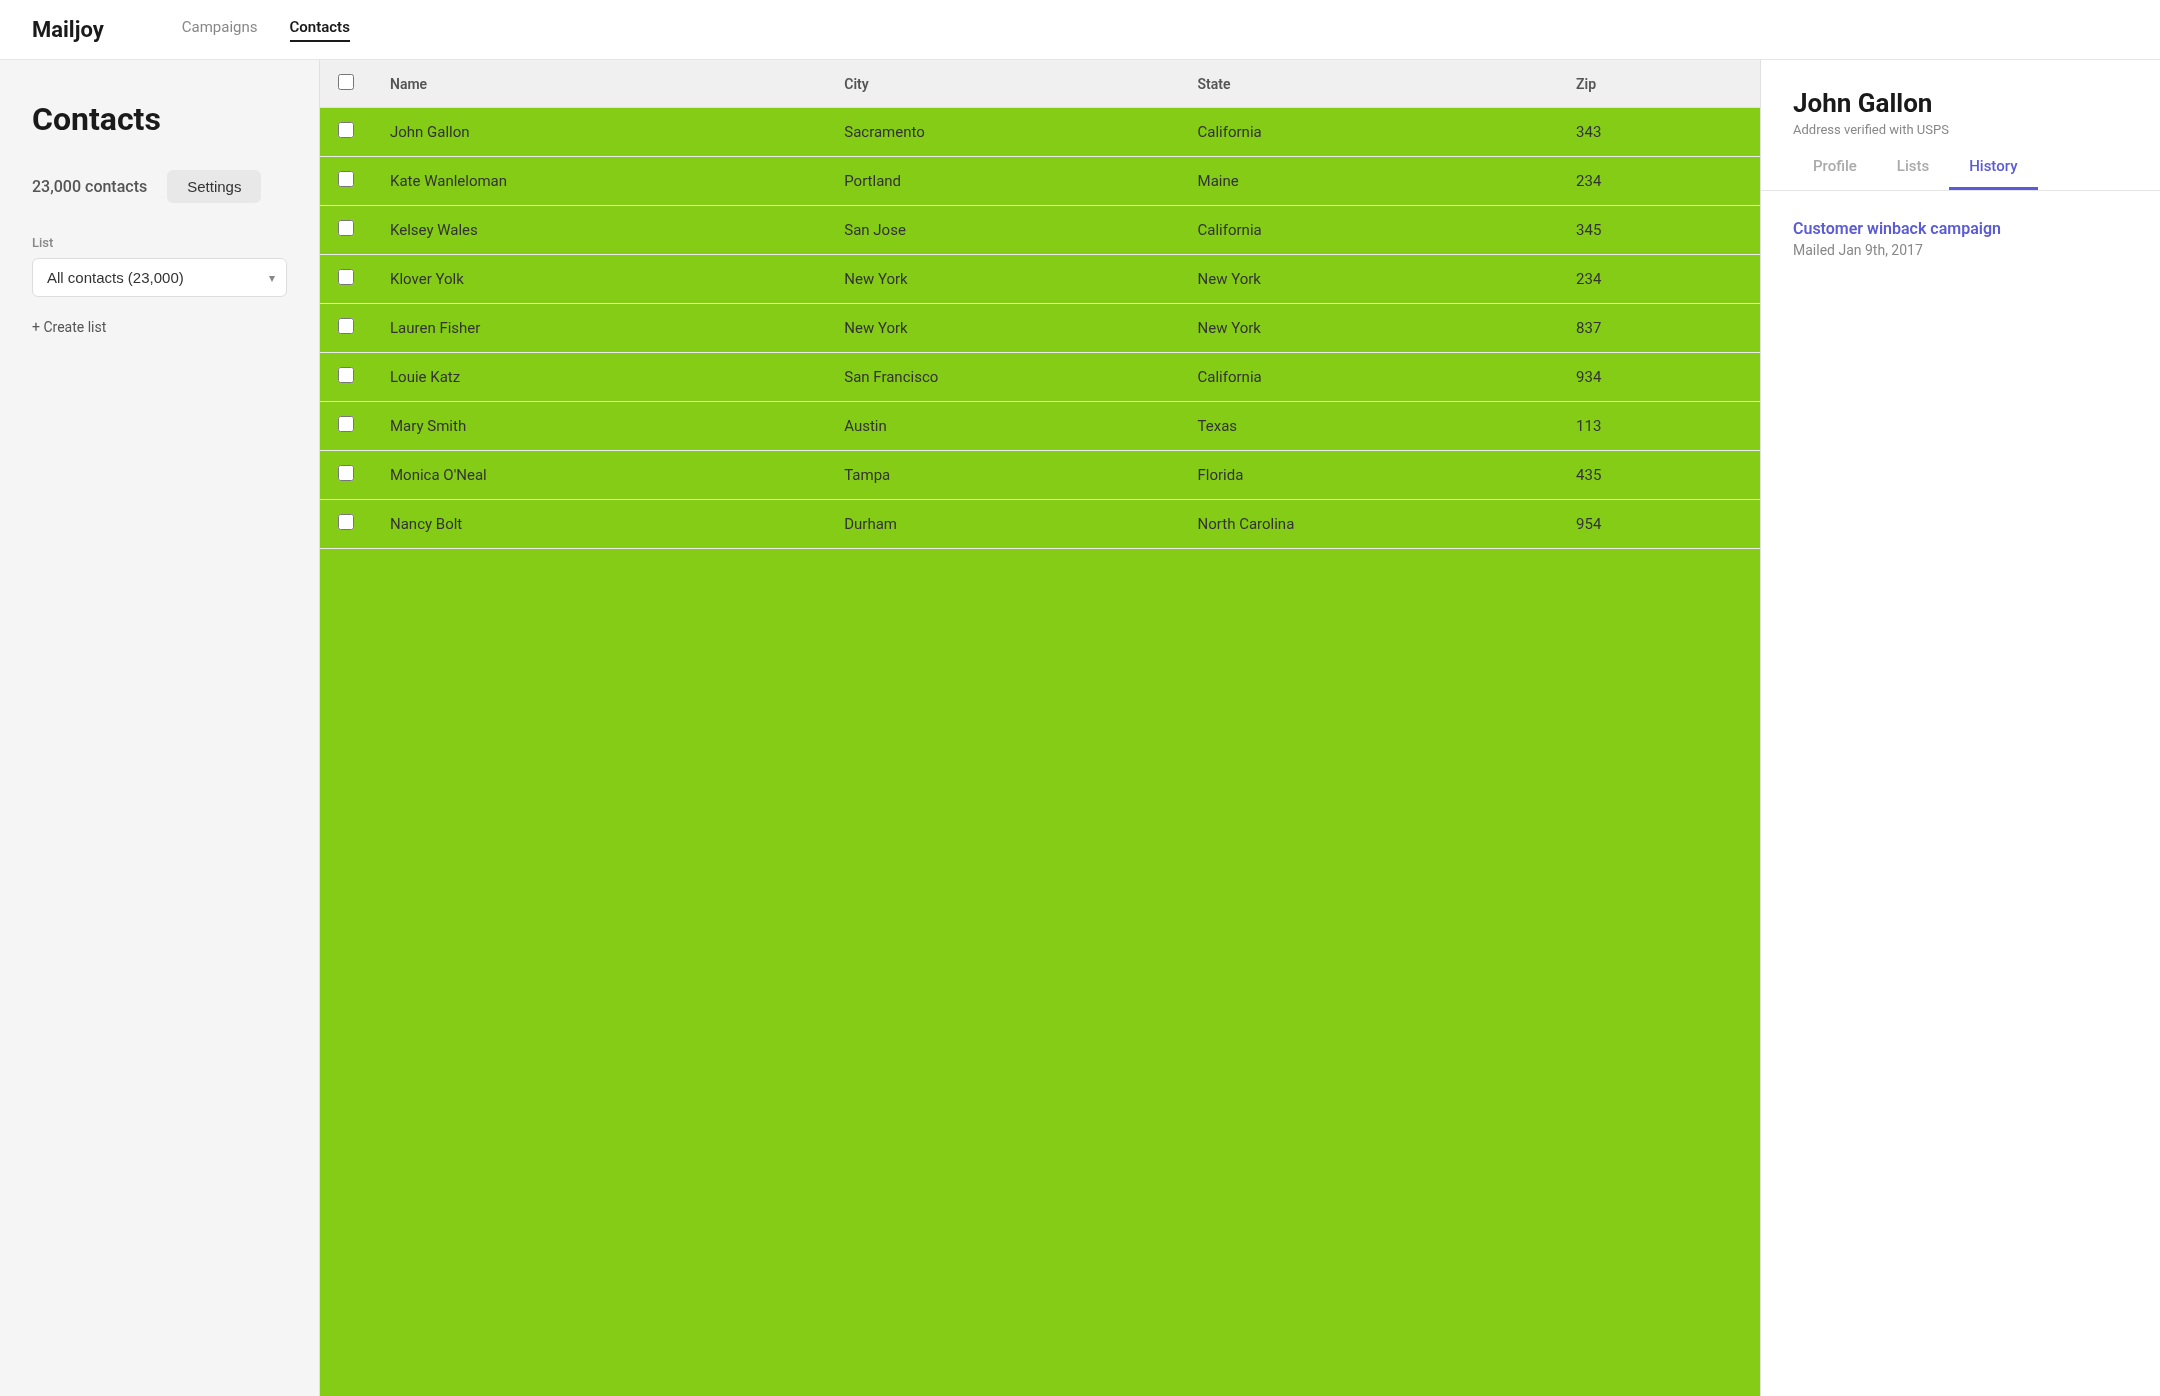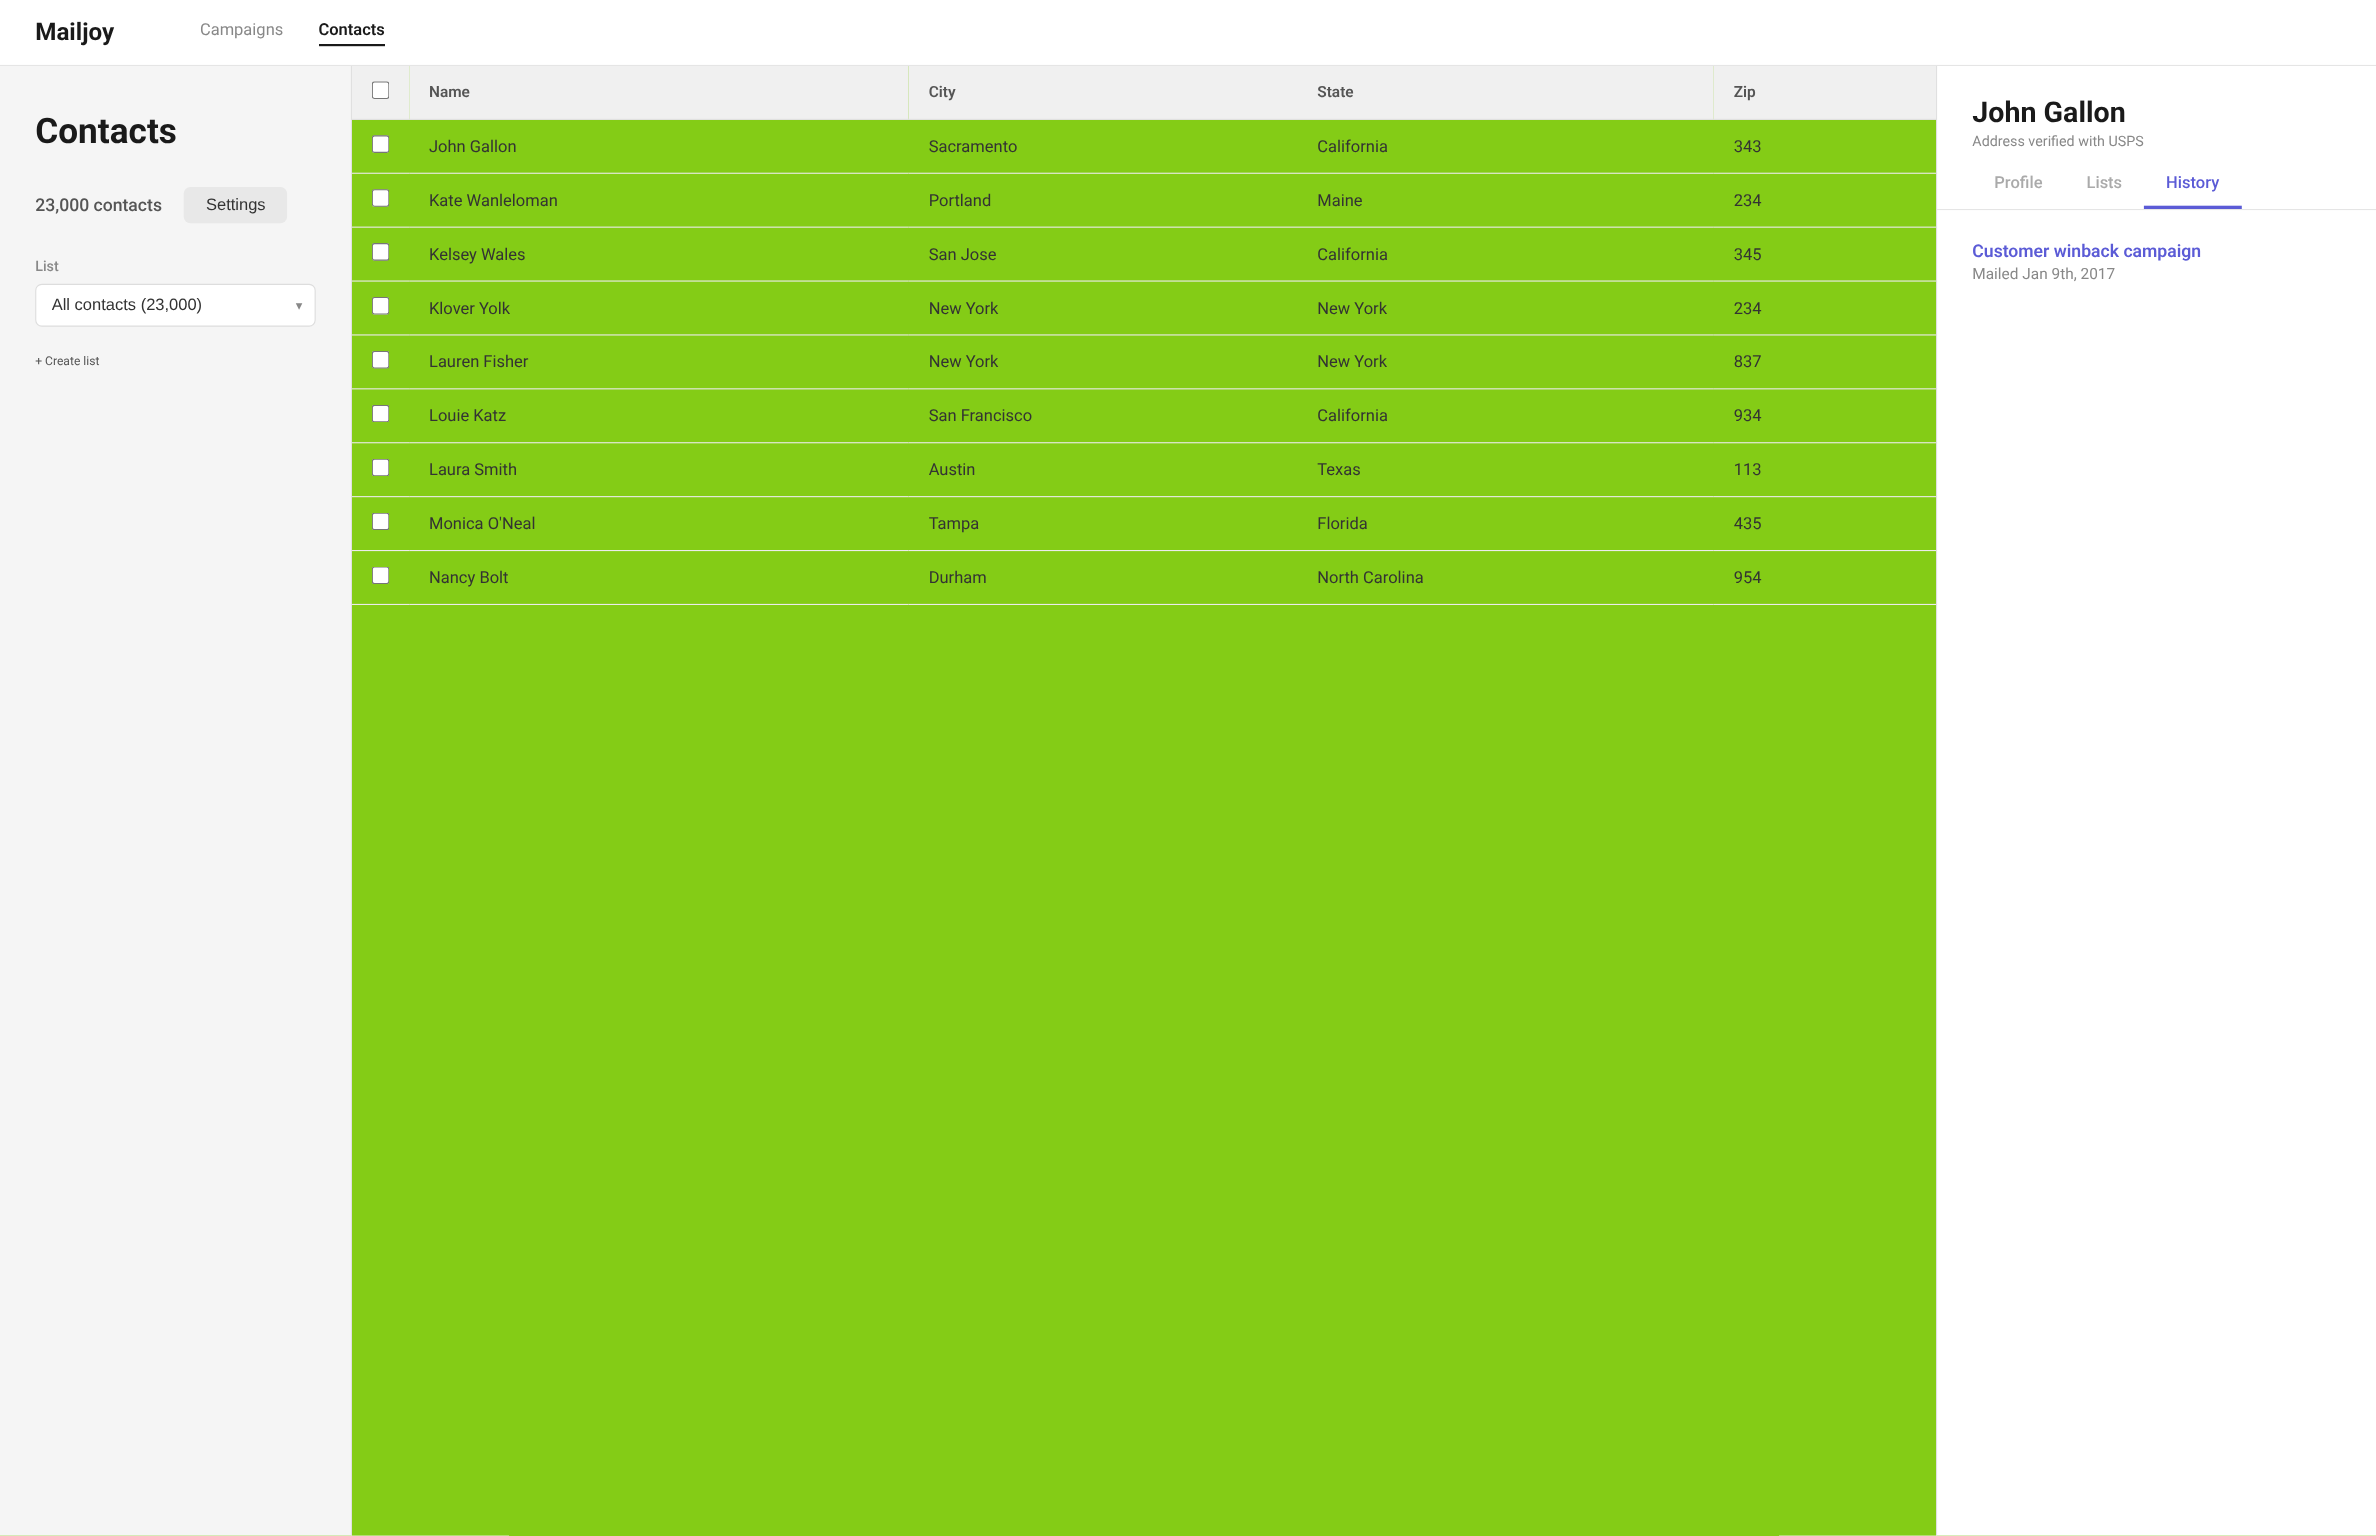--- a/index.html
+++ b/index.html
@@ -112,21 +112,21 @@
     .list-select-arrow {
       position: absolute;
       right: 12px;
       top: 50%;
       transform: translateY(-50%);
       pointer-events: none;
       color: #888;
       font-size: 12px;
     }
     .create-list-link {
-      font-size: 11px;
+      font-size: 14px;
       color: #555;
       text-decoration: none;
       cursor: pointer;
     }
 
     
     .center-panel {
       flex: 1;
       overflow-y: auto;
       background: #84cc16;
@@ -336,21 +336,21 @@
       </td>
       <td class="col-name">Louie Katz</td>
       <td class="col-city">San Francisco</td>
       <td class="col-state">California</td>
       <td class="col-zip">934</td>
     </tr>
           <tr>
       <td class="col-checkbox">
         <input type="checkbox" class="row-checkbox" style="">
       </td>
-      <td class="col-name">Laura Smith</td>
+      <td class="col-name">Mary Smith</td>
       <td class="col-city">Austin</td>
       <td class="col-state">Texas</td>
       <td class="col-zip">113</td>
     </tr>
           <tr>
       <td class="col-checkbox">
         <input type="checkbox" class="row-checkbox" style="">
       </td>
       <td class="col-name">Monica O'Neal</td>
       <td class="col-city">Tampa</td>

